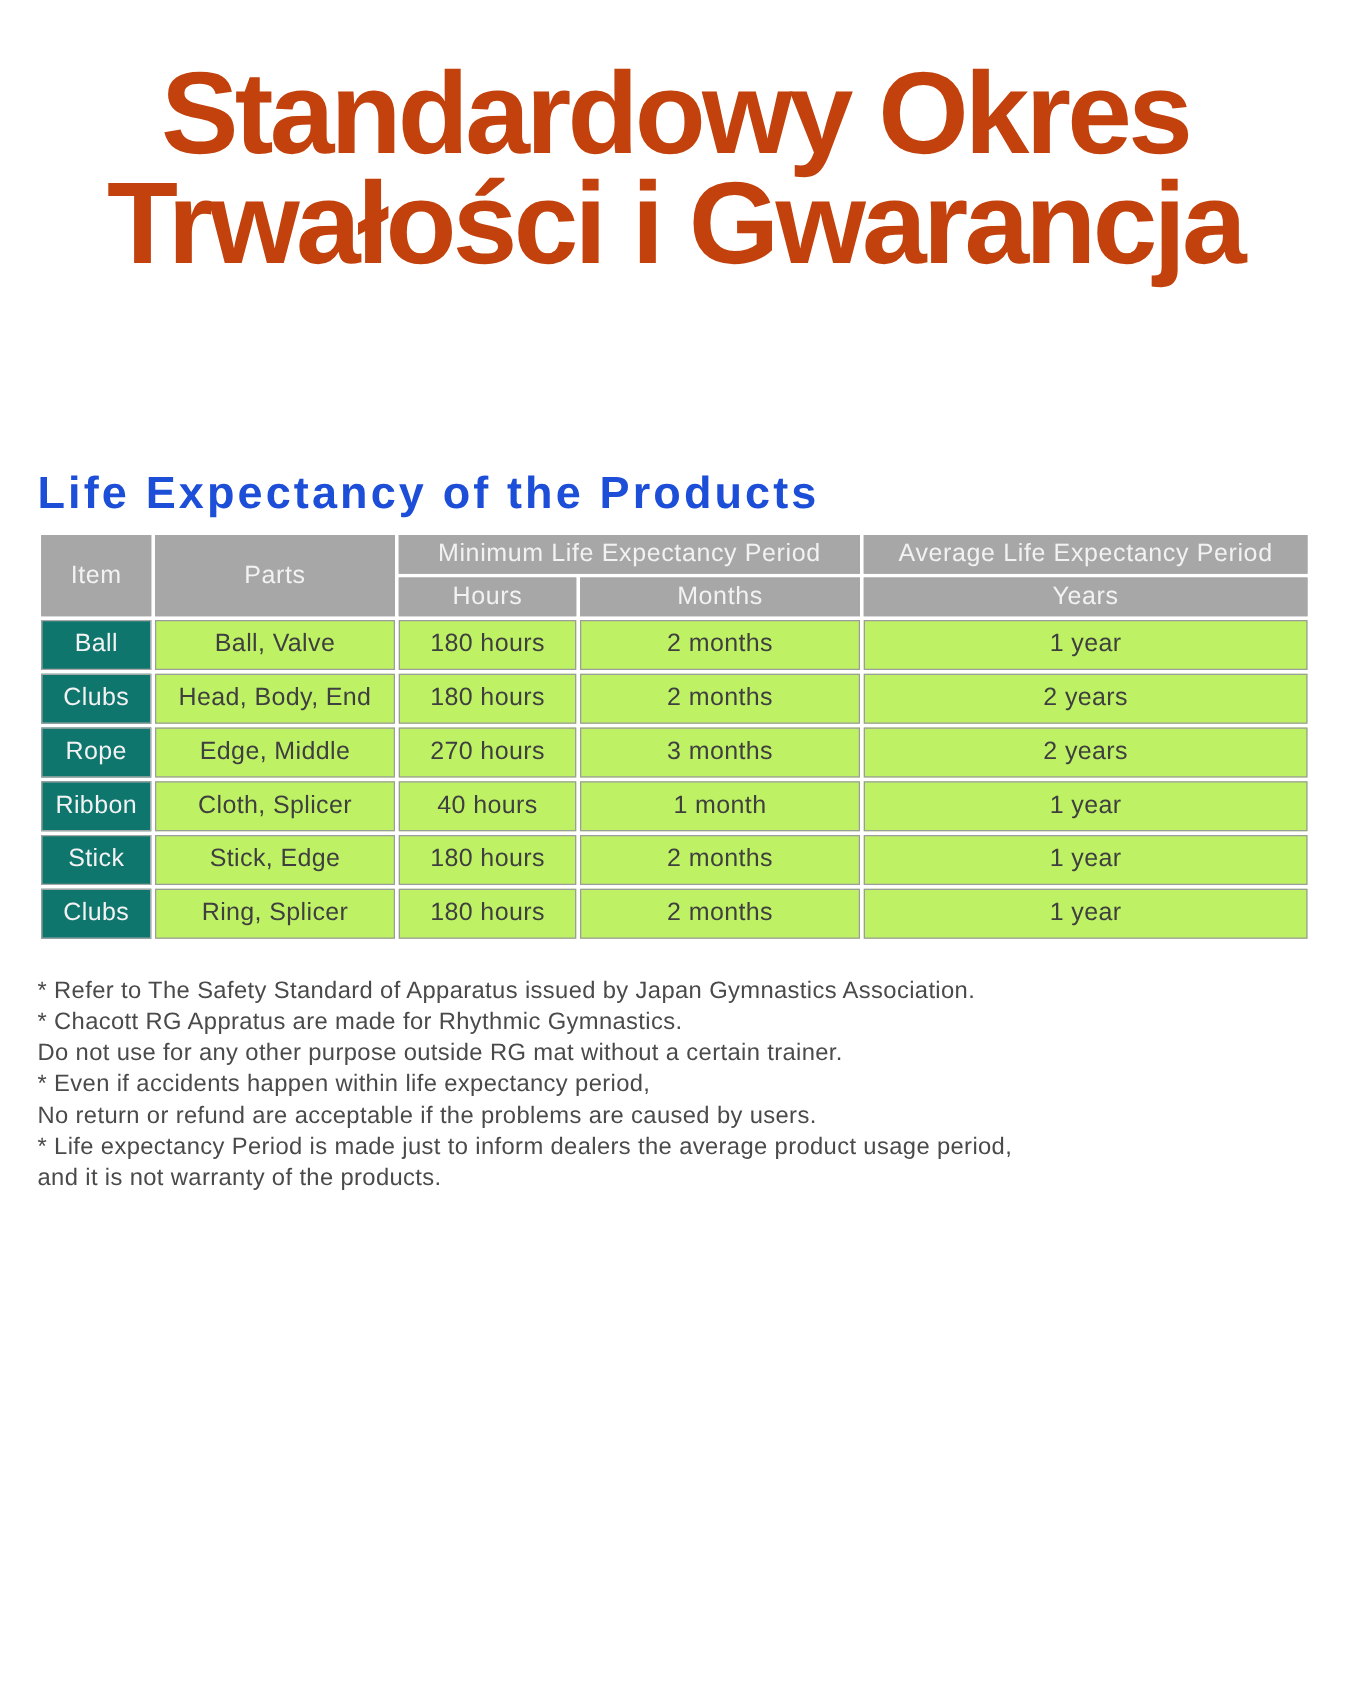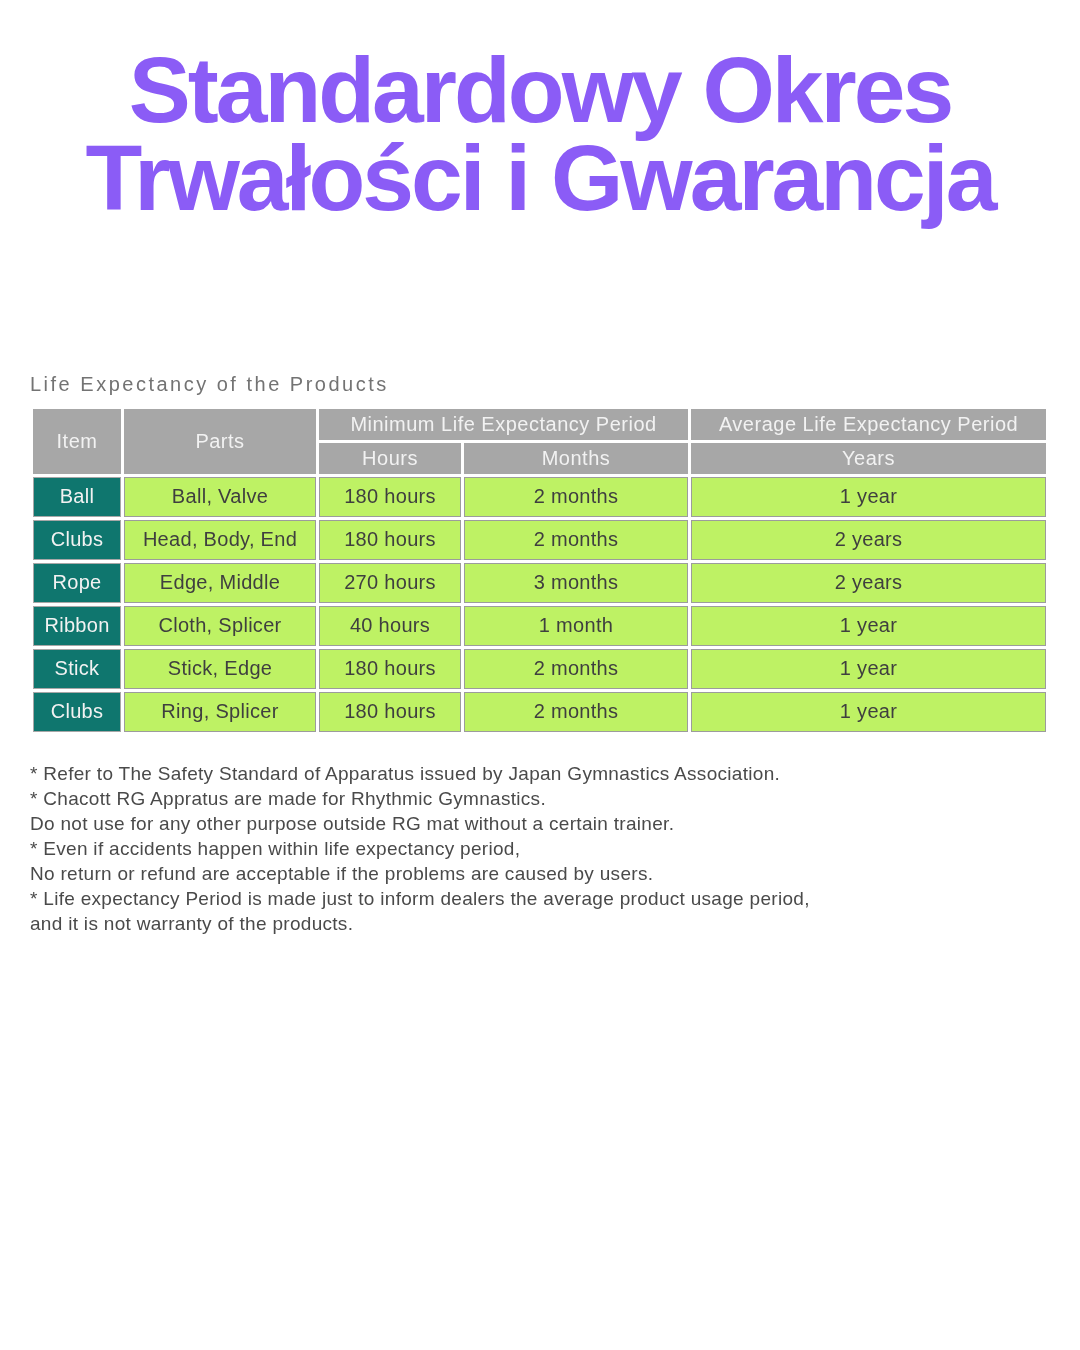--- a/index.html
+++ b/index.html
@@ -7,33 +7,33 @@
   body {
     width:1080px; height:1350px;
     font-family:"Liberation Sans", sans-serif;
     color:#3f3f3f;
     overflow:hidden;
     position:relative;
   }
   .heading {
     margin-top:46px;
     text-align:center;
-    color:#8b5cf6;
+    color:#c2410c;
     font-weight:bold;
     font-size:93px;
     line-height:0.95;
     letter-spacing:-3px;
   }
   .heading .line { display:block; white-space:nowrap; }
   .section-title {
     margin:150px 0 10px 30px;
-    font-size:20px;
-    font-weight:400;
+    font-size:36px;
+    font-weight:700;
     letter-spacing:2.5px;
-    color:#737373;
+    color:#1d4ed8;
     white-space:nowrap;
   }
   table.lifetable {
     table-layout:fixed;
     width:1010px;
     margin-left:30px;
     border-collapse:separate;
     border-spacing:3px;
   }
   table.lifetable th, table.lifetable td {

